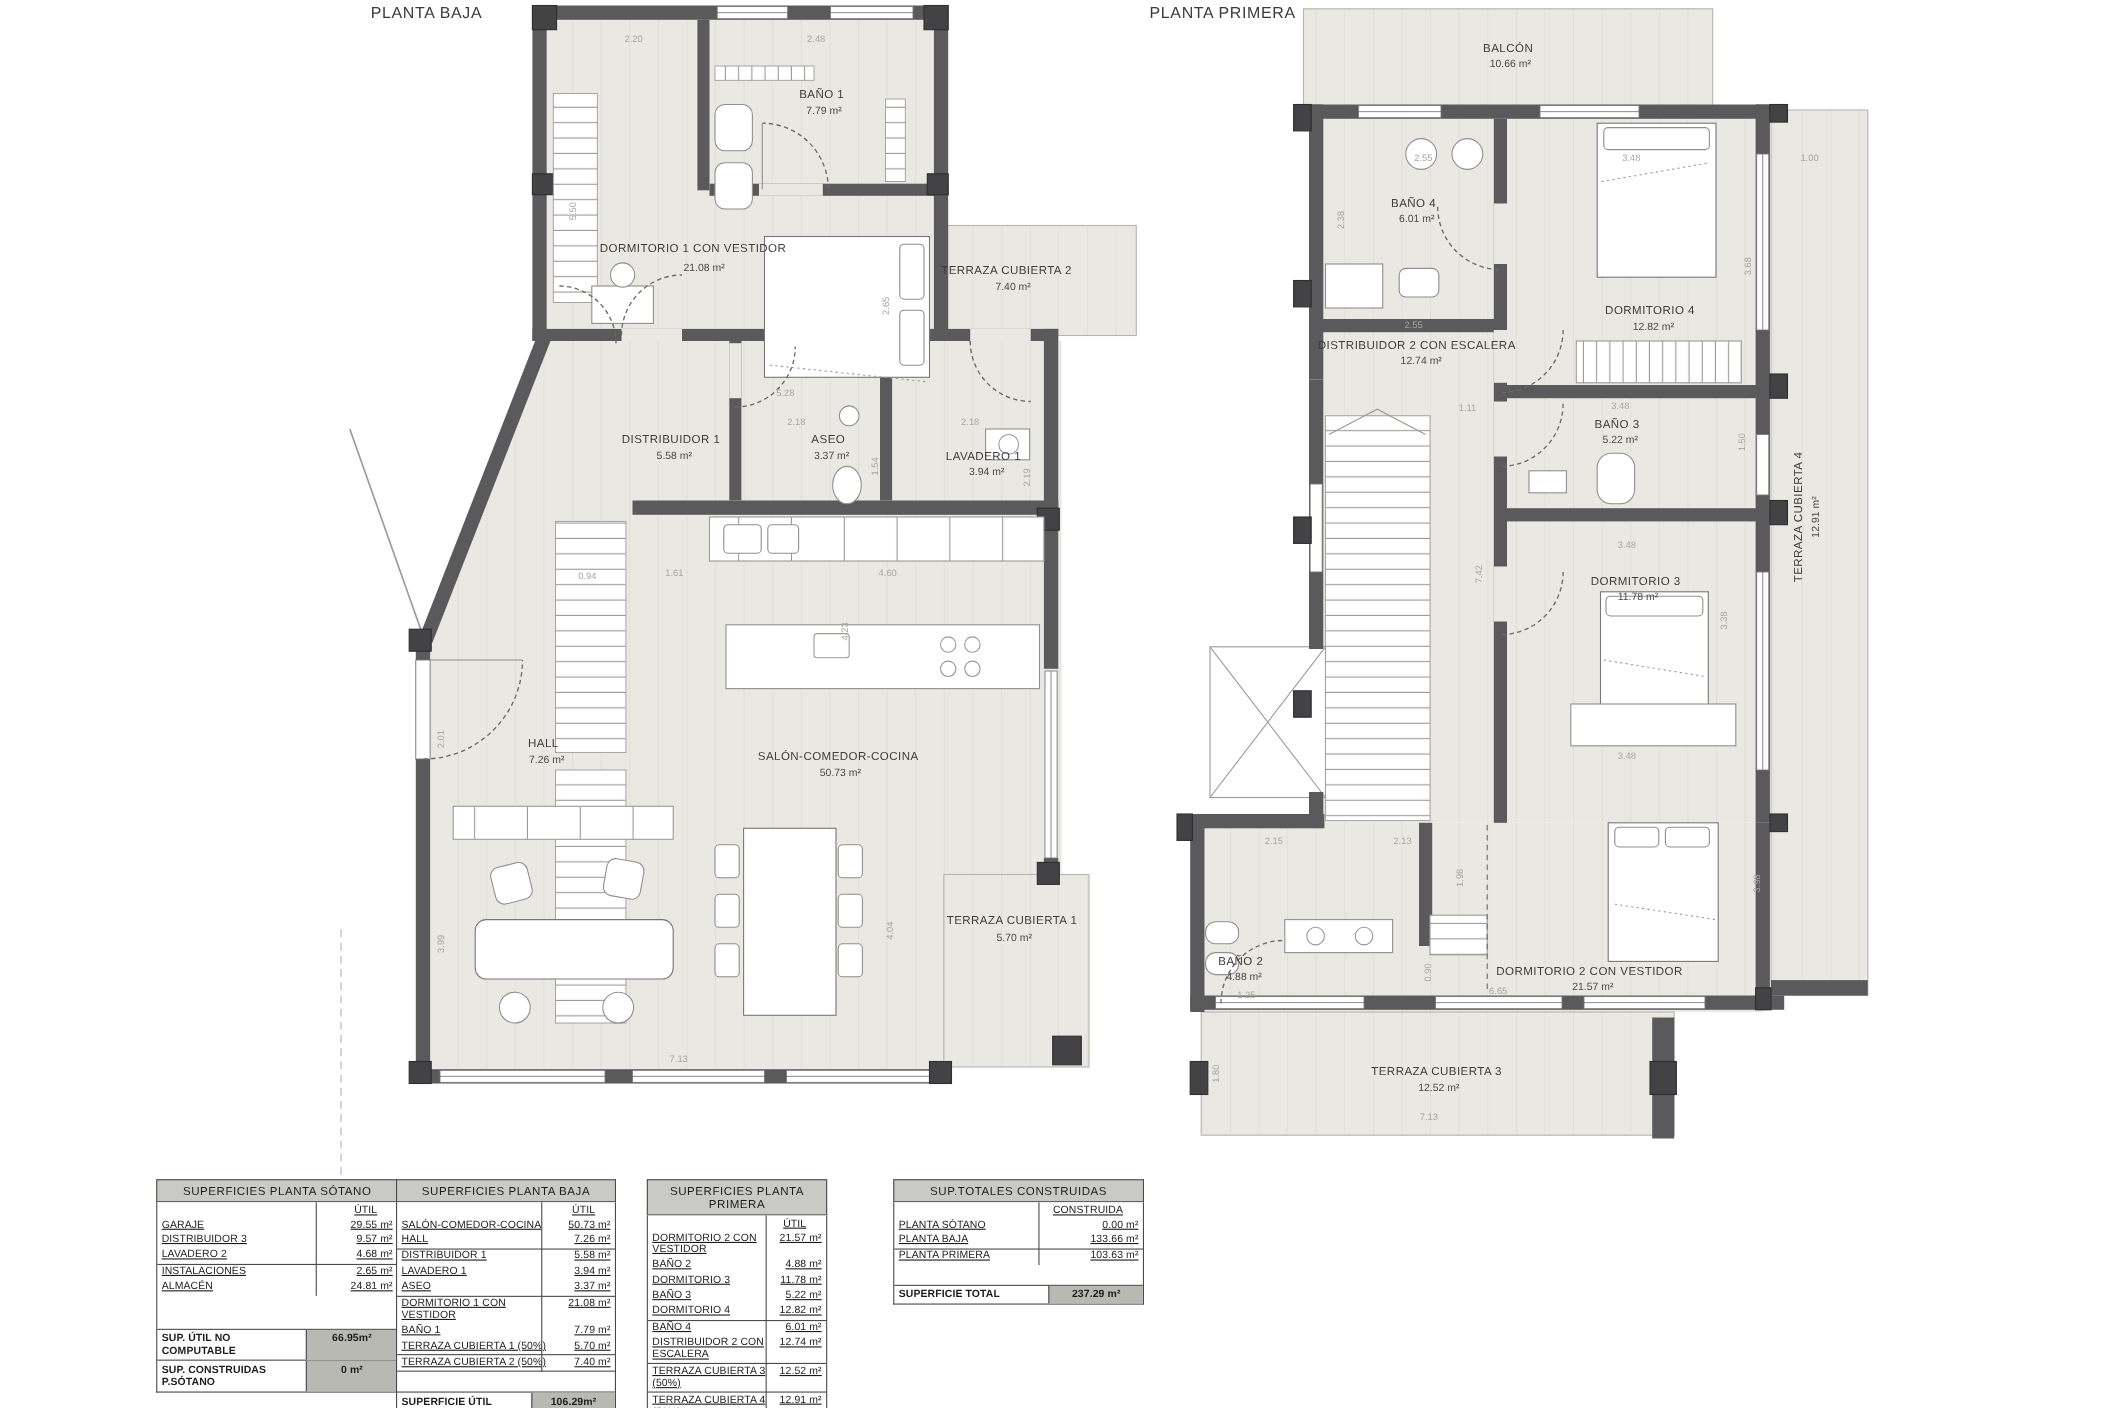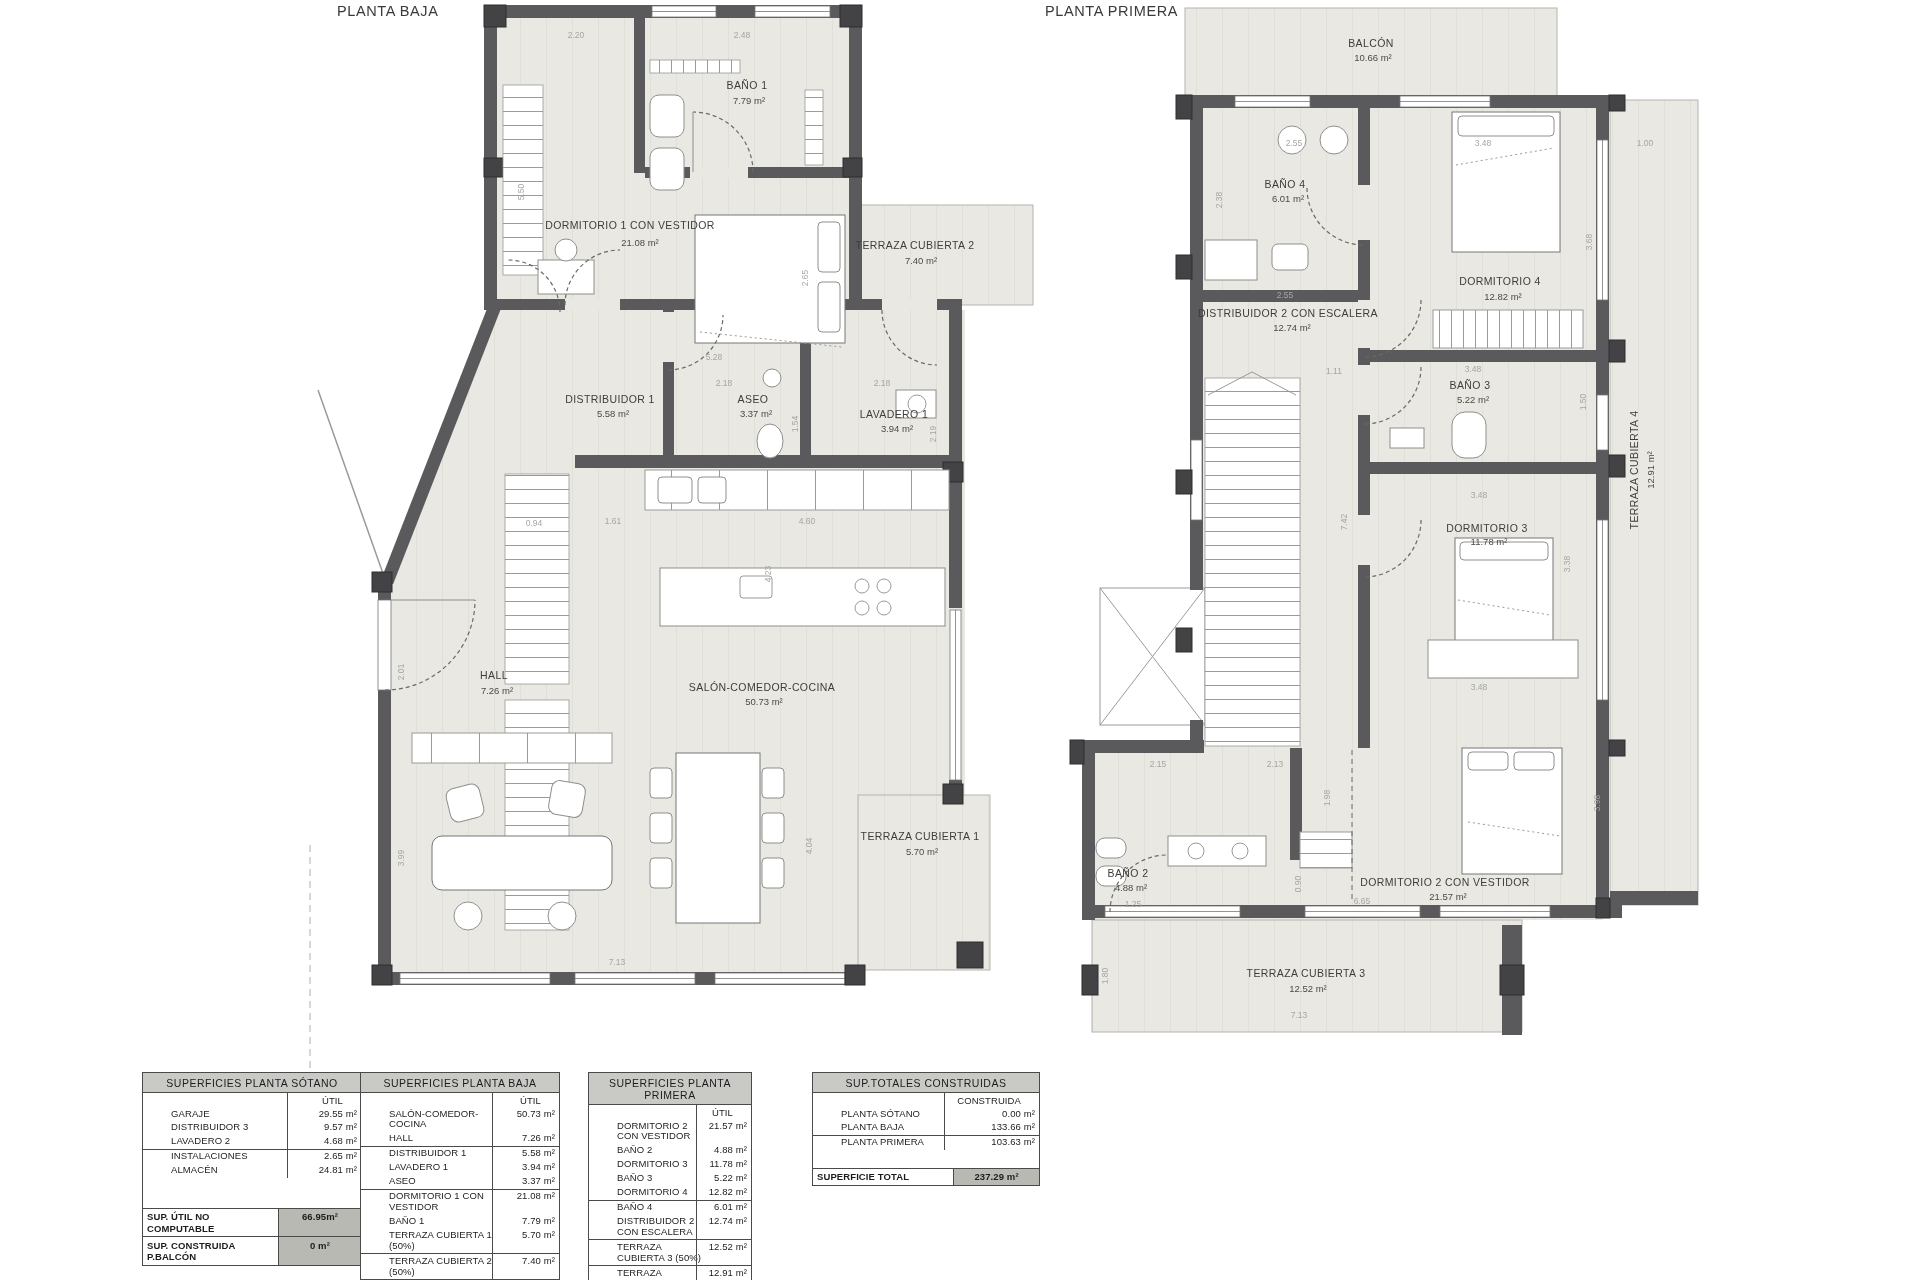--- a/index.html
+++ b/index.html
@@ -10,28 +10,28 @@
   .roomname{font-size:10.5px;fill:#3d3d3b;text-anchor:middle;letter-spacing:.4px;}
   .roomarea{font-size:9.5px;fill:#4a4a48;text-anchor:middle;}
   .dim{font-size:8.5px;fill:#a6a6a2;text-anchor:middle;}
   .ptitle{font-size:14.5px;fill:#3a3a38;letter-spacing:.6px;}
   
   .tbl{position:absolute;font-size:9.5px;color:#1c1c1c;letter-spacing:.1px;}
   .tbl-title{background:#c9c9c5;border:1px solid #4a4a4a;text-align:center;
              padding:4px 2px 3px 2px;font-size:10.5px;letter-spacing:.5px;}
   .tbl-body{border-left:1px solid #4a4a4a;border-right:1px solid #4a4a4a;
             border-bottom:1px solid #4a4a4a;border-top:none;background:#fff;}
-  .rows-wrap{position:relative;}
+  .rows-wrap{position:relative;text-decoration:underline;}
   .rows-wrap::after{content:"";position:absolute;top:0;bottom:0;left:66%;
                     width:1px;background:#4a4a4a;}
   .tbl-totales .rows-wrap::after{left:58%;}
   .colhead{text-align:right;padding:2px 18px 1px 0;}
   .trow{display:flex;justify-content:space-between;align-items:flex-start;
         padding:1.5px 4px 1.5px 4px;line-height:1.15;}
-  .trow .lbl{flex:1 1 auto;padding-right:6px;margin-left:24px;}
+  .trow .lbl{flex:1 1 auto;padding-right:6px;}
   .trow .val{white-space:nowrap;text-align:center;}
   .rule{border-bottom:1px solid #4a4a4a;}
   .spacer-lg{height:30px;}
   .spacer-sm{height:8px;}
   .spacer-md{height:18px;}
   .total{display:flex;justify-content:space-between;align-items:stretch;
          border-top:1px solid #4a4a4a;line-height:1.2;font-weight:bold;}
   .total .lbl{padding:2.5px 4px;flex:1 1 auto;}
   .total .val{background:#b9b9b4;border-left:1px solid #4a4a4a;min-width:34%;
               text-align:center;padding:2.5px 4px;white-space:nowrap;}
@@ -439,21 +439,21 @@
           <span class="lbl">ALMACÉN</span>
           <span class="val">24.81 m²</span>
         </div>
     </div>
     <div class="spacer-lg"></div>
     <div class="total">
         <span class="lbl">SUP. ÚTIL NO COMPUTABLE</span>
         <span class="val">66.95m²</span>
       </div>
     <div class="total">
-        <span class="lbl">SUP. CONSTRUIDA P.BALCÓN</span>
+        <span class="lbl">SUP. CONSTRUIDAS P.SÓTANO</span>
         <span class="val">0 m²</span>
       </div>
   </div>
 </div>
 
 <div class="tbl" style="left:360px;top:1072px;width:200px">
   <div class="tbl-title">SUPERFICIES PLANTA BAJA</div>
   <div class="tbl-body">
     <div class="rows-wrap">
       <div class="colhead">ÚTIL</div>

